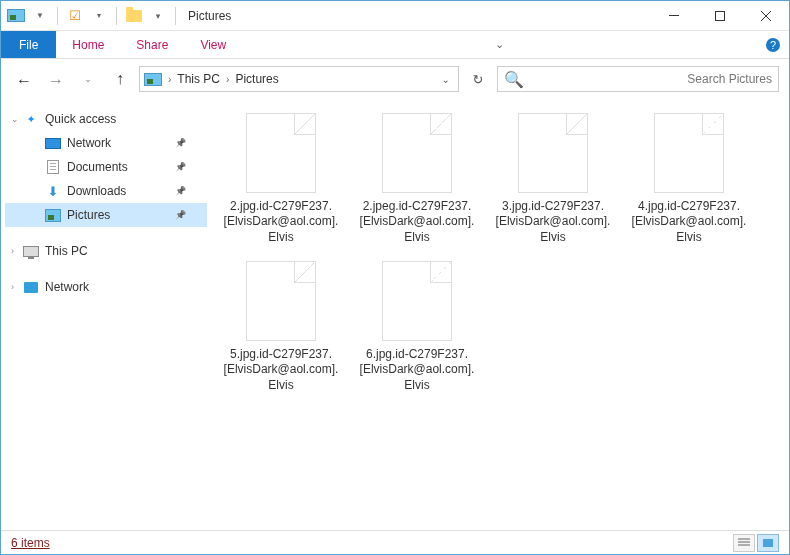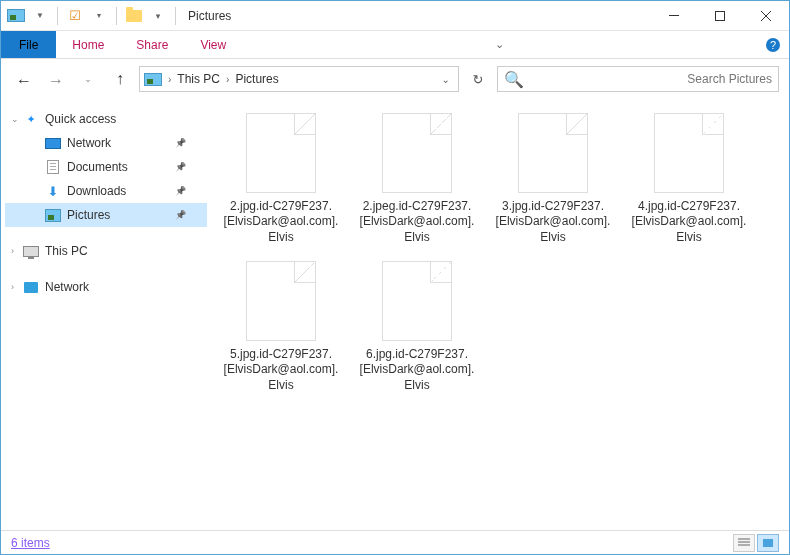--- a/index.html
+++ b/index.html
@@ -9,21 +9,21 @@
 .titlebar { height: 30px; display: flex; align-items: center; background: #fff; border-bottom: 1px solid #e5e5e5; }
 .titlebar .qat { display: flex; align-items: center; gap: 2px; padding: 0 4px; }
 .qat-icon { width: 22px; height: 22px; display: flex; align-items: center; justify-content: center; font-size: 11px; }
 .titlebar .divider { width: 1px; height: 18px; background: #d0d0d0; margin: 0 4px; }
 .titlebar .title { font-size: 12px; color: #333; padding-left: 4px; }
 .titlebar .winbtns { margin-left: auto; display: flex; }
 .winbtn { width: 46px; height: 30px; display: flex; align-items: center; justify-content: center; }
 
 
 .ribbon { height: 28px; display: flex; align-items: stretch; border-bottom: 1px solid #ddd; background: #fff; }
-.ribbon .file-tab { background: #1979ca; color: #000000; font-size: 12px; display: flex; align-items: center; padding: 0 18px; }
+.ribbon .file-tab { background: #1979ca; color: #ffffff; font-size: 12px; display: flex; align-items: center; padding: 0 18px; }
 .ribbon .tab { font-size: 12px; color: #be185d; display: flex; align-items: center; padding: 0 16px; }
 .ribbon .help { margin-left: auto; width: 32px; display: flex; align-items: center; justify-content: center; color: #1979ca; font-size: 13px; }
 
 
 .navbar { height: 40px; display: flex; align-items: center; padding: 0 10px; gap: 6px; }
 .navbtn { width: 26px; height: 26px; display: flex; align-items: center; justify-content: center; color: #888; }
 .navbtn.enabled { color: #333; }
 .breadcrumb-box { flex: 0 0 auto; width: 320px; height: 26px; border: 1px solid #ccc; display: flex; align-items: center; padding: 0 4px; gap: 4px; background: #fff; }
 .bc-icon { width: 18px; height: 14px; }
 .bc-chev { font-size: 10px; color: #666; padding: 0 2px; }
@@ -46,21 +46,21 @@
 .ico { width: 16px; height: 14px; display: inline-flex; align-items: center; justify-content: center; font-size: 12px; }
 
 
 .content { flex: 1; padding: 10px 6px; display: flex; flex-wrap: wrap; align-content: flex-start; gap: 8px; }
 .file-item { width: 128px; display: flex; flex-direction: column; align-items: center; text-align: center; font-size: 12px; color: #333; padding: 4px; }
 .file-thumb { width: 70px; height: 80px; background: #fff; border: 1px solid #ddd; position: relative; margin-bottom: 6px; }
 .file-thumb::before { content: ""; position: absolute; top: 0; right: 0; width: 20px; height: 20px; background: linear-gradient(135deg, transparent 50%, #ddd 50%, #fff 52%); border-left: 1px solid #ddd; border-bottom: 1px solid #ddd; }
 .file-name { line-height: 1.28; word-break: break-word; }
 
 
-.statusbar { position: absolute; bottom: 0; left: 0; right: 0; height: 24px; border-top: 1px solid #ddd; display: flex; align-items: center; padding: 0 10px; font-size: 12px; color: #8b5cf6; background: #fff; text-decoration: underline; }
+.statusbar { position: absolute; bottom: 0; left: 0; right: 0; height: 24px; border-top: 1px solid #ddd; display: flex; align-items: center; padding: 0 10px; font-size: 12px; color: #7f1d1d; background: #fff; text-decoration: underline; }
 .statusbar .views { margin-left: auto; display: flex; gap: 2px; }
 .viewbtn { width: 22px; height: 18px; border: 1px solid #ccc; display: flex; align-items: center; justify-content: center; font-size: 10px; background: #f5f5f5; }
 .viewbtn.active { background: #cce8ff; border-color: #8db9e0; }
 
 
 .pic-icon { width: 18px; height: 13px; background: linear-gradient(#6fc5ef,#6fc5ef); border: 1px solid #4a99c5; position: relative; }
 .pic-icon::after { content: ""; position: absolute; left: 2px; bottom: 1px; width: 6px; height: 5px; background: #3a7a2f; }
 .star-icon { color: #1e90ff; font-size: 11px; }
 .folder-y { width: 16px; height: 12px; background: #ffd76a; border-radius: 1px; position: relative; }
 .folder-y::before { content: ""; position: absolute; top: -3px; left: 0; width: 7px; height: 3px; background: #ffd76a; border-radius: 1px 1px 0 0; }

